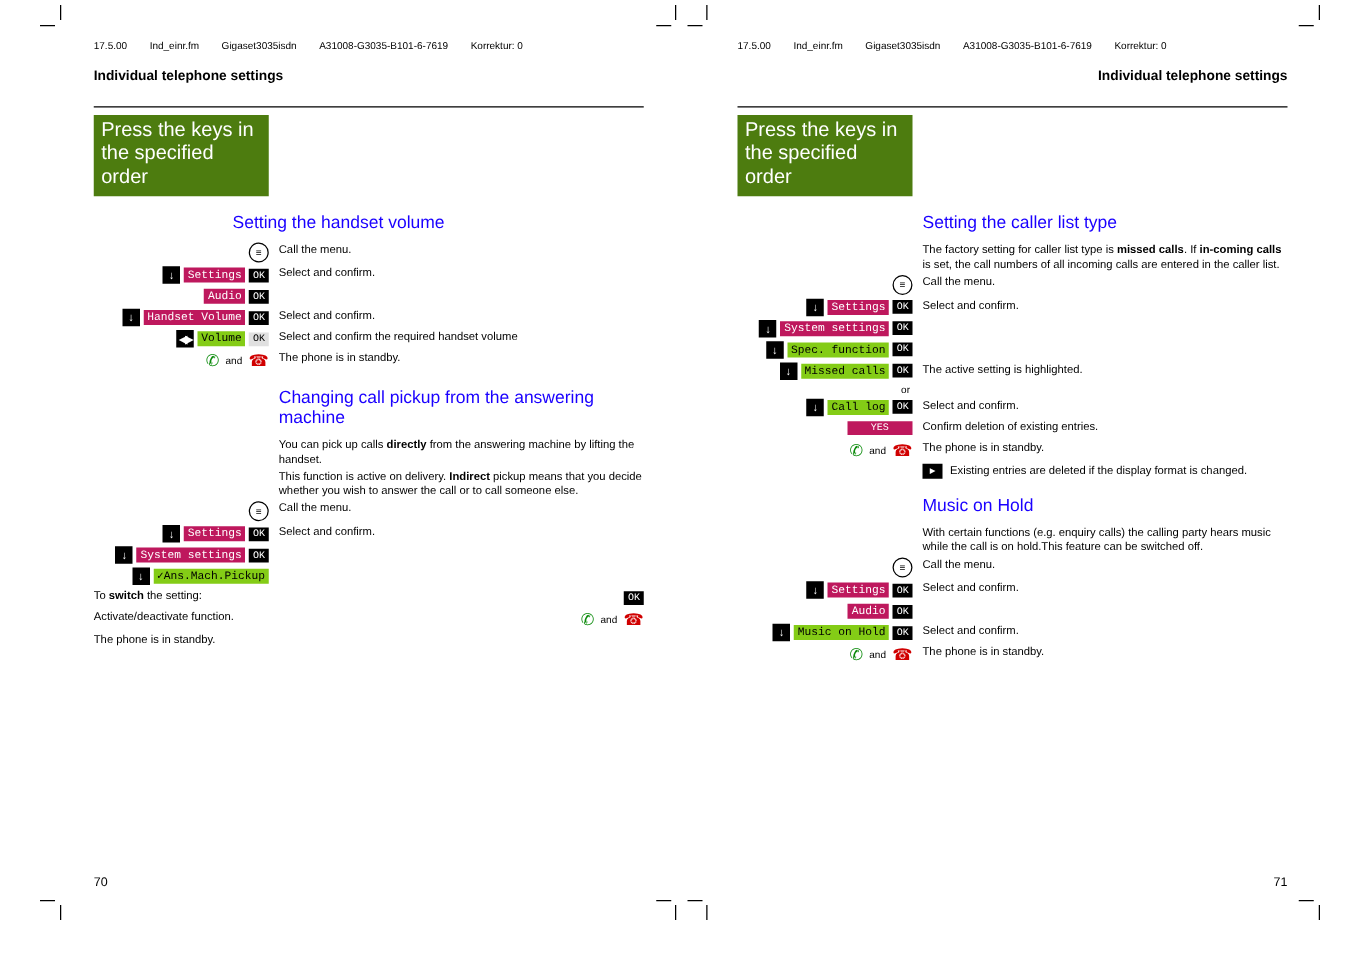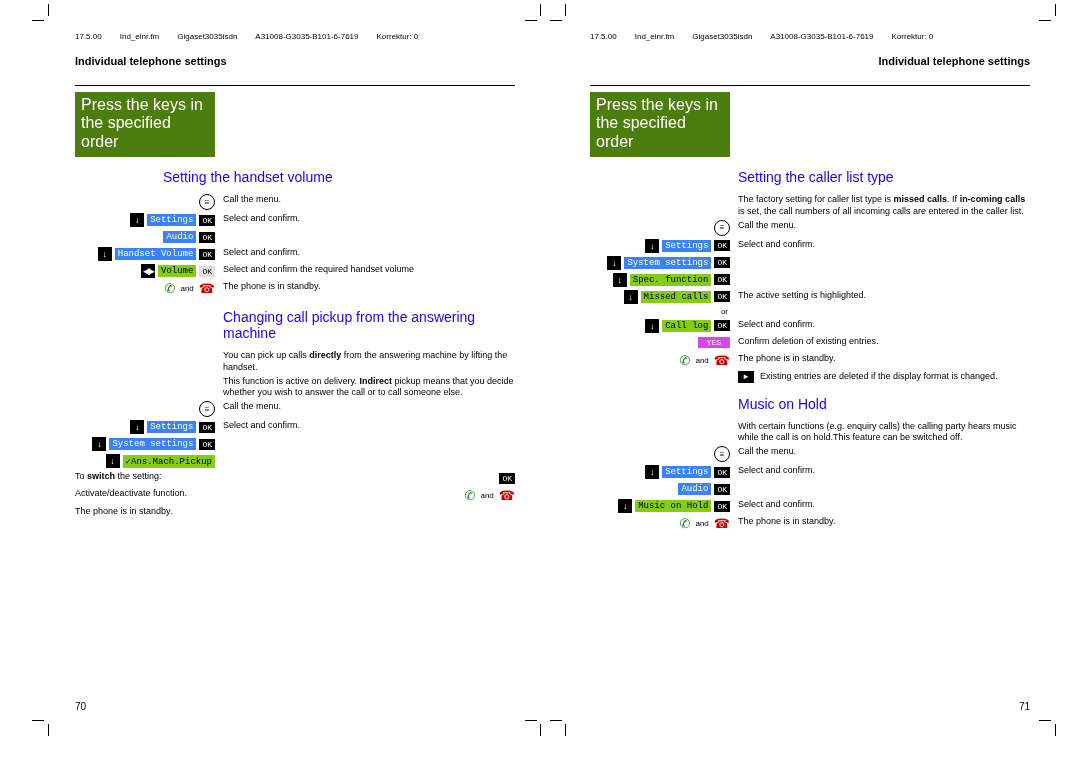--- a/index.html
+++ b/index.html
@@ -71,42 +71,42 @@
     justify-content: flex-end;
     gap: 3px;
     min-height: 14px;
   }
   .menu-label {
     font-family: "Courier New", monospace;
     font-size: 9px;
     padding: 1px 3px;
     white-space: nowrap;
   }
-  .menu-sel { background: #3b82f6; color: #fff; }
+  .menu-sel { background: #be185d; color: #fff; }
   .menu-unsel { background: #84cc16; color: #000; }
   .ok-btn {
     background: #000;
     color: #fff;
     font-family: "Courier New", monospace;
     font-size: 8px;
     padding: 1px 3px;
   }
   .ok-grey {
     background: #e0e0e0;
     color: #000;
     font-family: "Courier New", monospace;
     font-size: 8px;
     padding: 1px 3px;
   }
   .yes-btn {
-    background: #d946ef;
+    background: #be185d;
     color: #fff;
     font-family: "Courier New", monospace;
     font-size: 8px;
-    padding: 1px 9px;
+    padding: 1px 19px;
   }
   .icon-circle {
     display: inline-flex;
     align-items: center;
     justify-content: center;
     width: 14px; height: 14px;
     border: 1px solid #000;
     border-radius: 50%;
     font-size: 8px;
     background: #fff;
@@ -165,21 +165,21 @@
     <span>17.5.00</span>
     <span>Ind_einr.fm</span>
     <span>Gigaset3035isdn</span>
     <span>A31008-G3035-B101-6-7619</span>
     <span>Korrektur: 0</span>
   </div>
   <div class="section-title">Individual telephone settings</div>
   <div class="press-box">Press the keys in the specified order</div>
 
   <div class="content">
-    <div class="span2 heading" style="margin-left:88px">Setting the handset volume</div>
+    <div class="span2 heading" style="margin-left:111px">Setting the handset volume</div>
 
     <div class="keys">
         <span class="icon-circle">≡</span>
       </div>
     <div class="desc">Call the menu.</div>
 
     <div class="keys">
         <span class="arrow-box">↓</span>
         <span class="menu-label menu-sel">Settings</span>
         <span class="ok-btn">OK</span>

